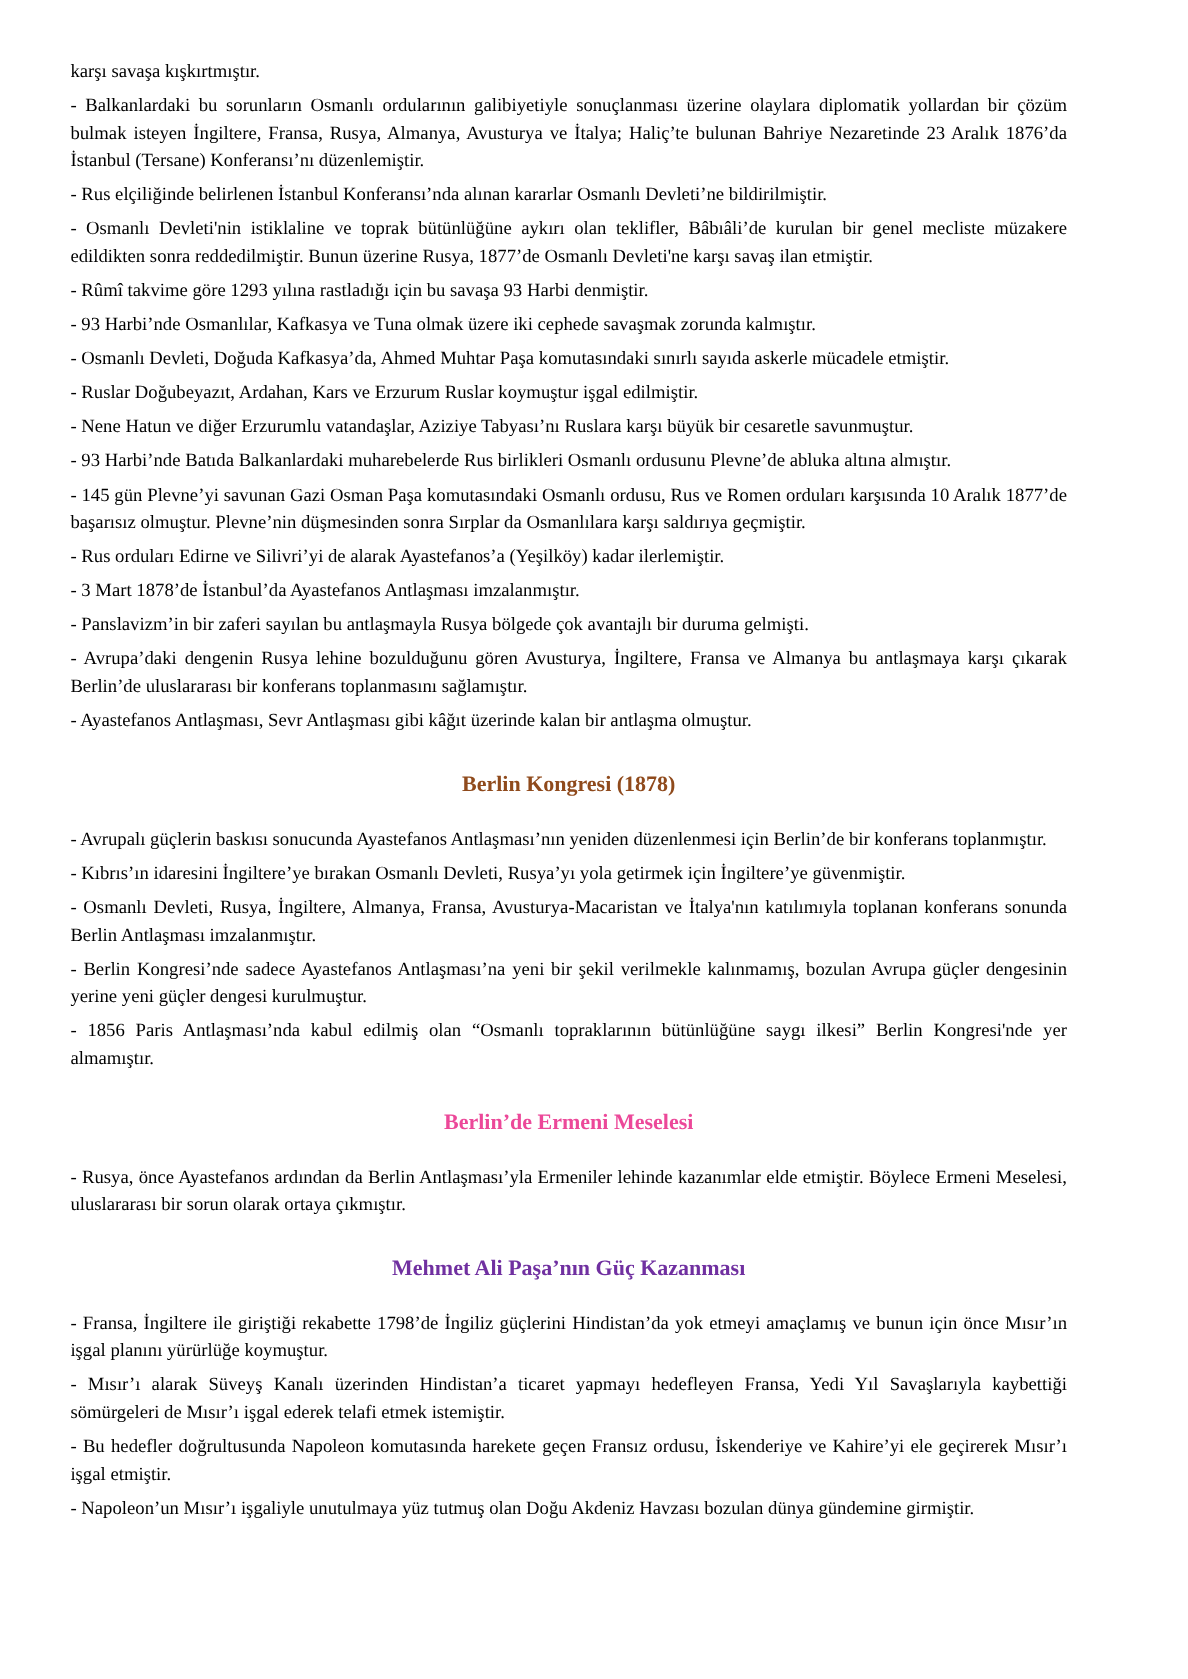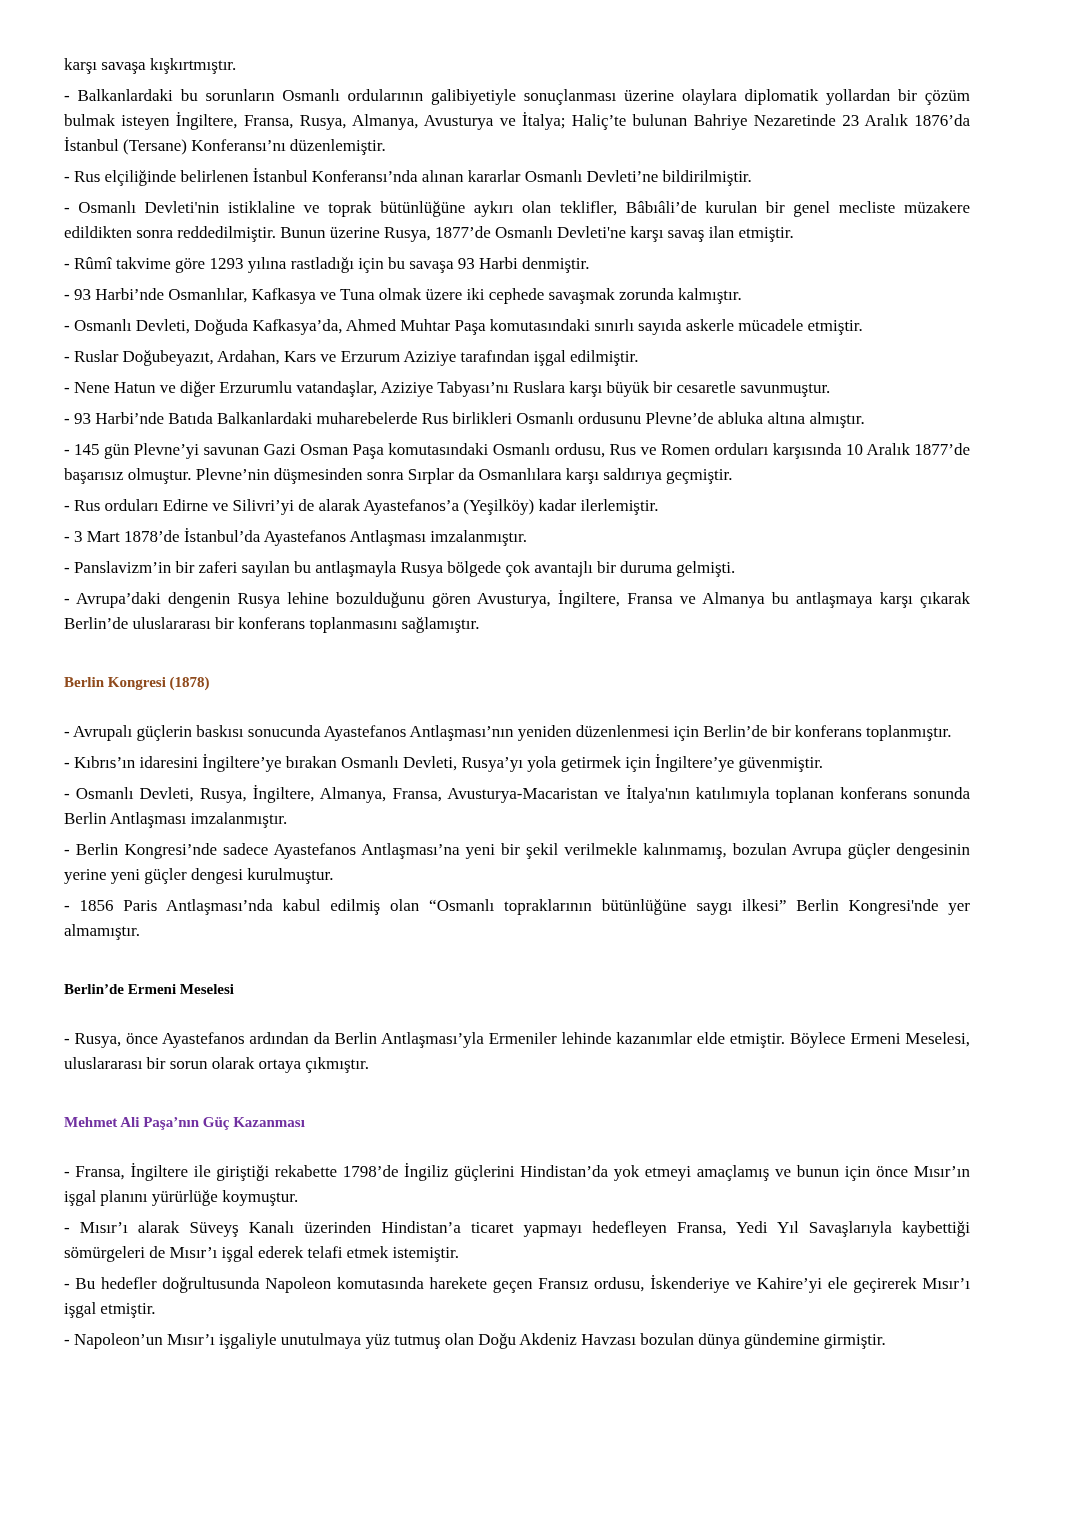--- a/index.html
+++ b/index.html
@@ -22,51 +22,52 @@
     line-height: 25px;
     color: #000000;
     background: #ffffff;
   }
   .para {
     margin: 0 0 6px 0;
     text-align: justify;
   }
   .heading {
     margin: 34px 0 24px 0;
-    text-align: left;
-    font-size: 15px;
+    text-align: center;
+    font-size: 20px;
     font-weight: bold;
     line-height: 25px;
   }
 </style>
 </head>
 <body>
 
 <main class="page">
     <p class="para">karşı savaşa kışkırtmıştır.</p>
     <p class="para">- Balkanlardaki bu sorunların Osmanlı ordularının galibiyetiyle sonuçlanması üzerine olaylara diplomatik yollardan bir çözüm bulmak isteyen İngiltere, Fransa, Rusya, Almanya, Avusturya ve İtalya; Haliç’te bulunan Bahriye Nezaretinde 23 Aralık 1876’da İstanbul (Tersane) Konferansı’nı düzenlemiştir.</p>
     <p class="para">- Rus elçiliğinde belirlenen İstanbul Konferansı’nda alınan kararlar Osmanlı Devleti’ne bildirilmiştir.</p>
     <p class="para">- Osmanlı Devleti'nin istiklaline ve toprak bütünlüğüne aykırı olan teklifler, Bâbıâli’de kurulan bir genel mecliste müzakere edildikten sonra reddedilmiştir. Bunun üzerine Rusya, 1877’de Osmanlı Devleti'ne karşı savaş ilan etmiştir.</p>
     <p class="para">- Rûmî takvime göre 1293 yılına rastladığı için bu savaşa 93 Harbi denmiştir.</p>
     <p class="para">- 93 Harbi’nde Osmanlılar, Kafkasya ve Tuna olmak üzere iki cephede savaşmak zorunda kalmıştır.</p>
     <p class="para">- Osmanlı Devleti, Doğuda Kafkasya’da, Ahmed Muhtar Paşa komutasındaki sınırlı sayıda askerle mücadele etmiştir.</p>
-    <p class="para">- Ruslar Doğubeyazıt, Ardahan, Kars ve Erzurum Aziziye tarafından işgal edilmiştir.</p>
+    <p class="para">- Ruslar Doğubeyazıt, Ardahan, Kars ve Erzurum Ruslar koymuştur işgal edilmiştir.</p>
     <p class="para">- Nene Hatun ve diğer Erzurumlu vatandaşlar, Aziziye Tabyası’nı Ruslara karşı büyük bir cesaretle savunmuştur.</p>
     <p class="para">- 93 Harbi’nde Batıda Balkanlardaki muharebelerde Rus birlikleri Osmanlı ordusunu Plevne’de abluka altına almıştır.</p>
     <p class="para">- 145 gün Plevne’yi savunan Gazi Osman Paşa komutasındaki Osmanlı ordusu, Rus ve Romen orduları karşısında 10 Aralık 1877’de başarısız olmuştur. Plevne’nin düşmesinden sonra Sırplar da Osmanlılara karşı saldırıya geçmiştir.</p>
     <p class="para">- Rus orduları Edirne ve Silivri’yi de alarak Ayastefanos’a (Yeşilköy) kadar ilerlemiştir.</p>
     <p class="para">- 3 Mart 1878’de İstanbul’da Ayastefanos Antlaşması imzalanmıştır.</p>
     <p class="para">- Panslavizm’in bir zaferi sayılan bu antlaşmayla Rusya bölgede çok avantajlı bir duruma gelmişti.</p>
     <p class="para">- Avrupa’daki dengenin Rusya lehine bozulduğunu gören Avusturya, İngiltere, Fransa ve Almanya bu antlaşmaya karşı çıkarak Berlin’de uluslararası bir konferans toplanmasını sağlamıştır.</p>
+    <p class="para">- Ayastefanos Antlaşması, Sevr Antlaşması gibi kâğıt üzerinde kalan bir antlaşma olmuştur.</p>
     <h2 class="heading" style="color: rgb(143, 74, 28);">Berlin Kongresi (1878)</h2>
     <p class="para">- Avrupalı güçlerin baskısı sonucunda Ayastefanos Antlaşması’nın yeniden düzenlenmesi için Berlin’de bir konferans toplanmıştır.</p>
     <p class="para">- Kıbrıs’ın idaresini İngiltere’ye bırakan Osmanlı Devleti, Rusya’yı yola getirmek için İngiltere’ye güvenmiştir.</p>
     <p class="para">- Osmanlı Devleti, Rusya, İngiltere, Almanya, Fransa, Avusturya-Macaristan ve İtalya'nın katılımıyla toplanan konferans sonunda Berlin Antlaşması imzalanmıştır.</p>
     <p class="para">- Berlin Kongresi’nde sadece Ayastefanos Antlaşması’na yeni bir şekil verilmekle kalınmamış, bozulan Avrupa güçler dengesinin yerine yeni güçler dengesi kurulmuştur.</p>
     <p class="para">- 1856 Paris Antlaşması’nda kabul edilmiş olan “Osmanlı topraklarının bütünlüğüne saygı ilkesi” Berlin Kongresi'nde yer almamıştır.</p>
-    <h2 class="heading" style="color: #000000;">Berlin’de Ermeni Meselesi</h2>
+    <h2 class="heading" style="color: #ec4899;">Berlin’de Ermeni Meselesi</h2>
     <p class="para">- Rusya, önce Ayastefanos ardından da Berlin Antlaşması’yla Ermeniler lehinde kazanımlar elde etmiştir. Böylece Ermeni Meselesi, uluslararası bir sorun olarak ortaya çıkmıştır.</p>
     <h2 class="heading" style="color: rgb(112, 48, 160);">Mehmet Ali Paşa’nın Güç Kazanması</h2>
     <p class="para">- Fransa, İngiltere ile giriştiği rekabette 1798’de İngiliz güçlerini Hindistan’da yok etmeyi amaçlamış ve bunun için önce Mısır’ın işgal planını yürürlüğe koymuştur.</p>
     <p class="para">- Mısır’ı alarak Süveyş Kanalı üzerinden Hindistan’a ticaret yapmayı hedefleyen Fransa, Yedi Yıl Savaşlarıyla kaybettiği sömürgeleri de Mısır’ı işgal ederek telafi etmek istemiştir.</p>
     <p class="para">- Bu hedefler doğrultusunda Napoleon komutasında harekete geçen Fransız ordusu, İskenderiye ve Kahire’yi ele geçirerek Mısır’ı işgal etmiştir.</p>
     <p class="para">- Napoleon’un Mısır’ı işgaliyle unutulmaya yüz tutmuş olan Doğu Akdeniz Havzası bozulan dünya gündemine girmiştir.</p>
   </main>
 
 </body></html>

